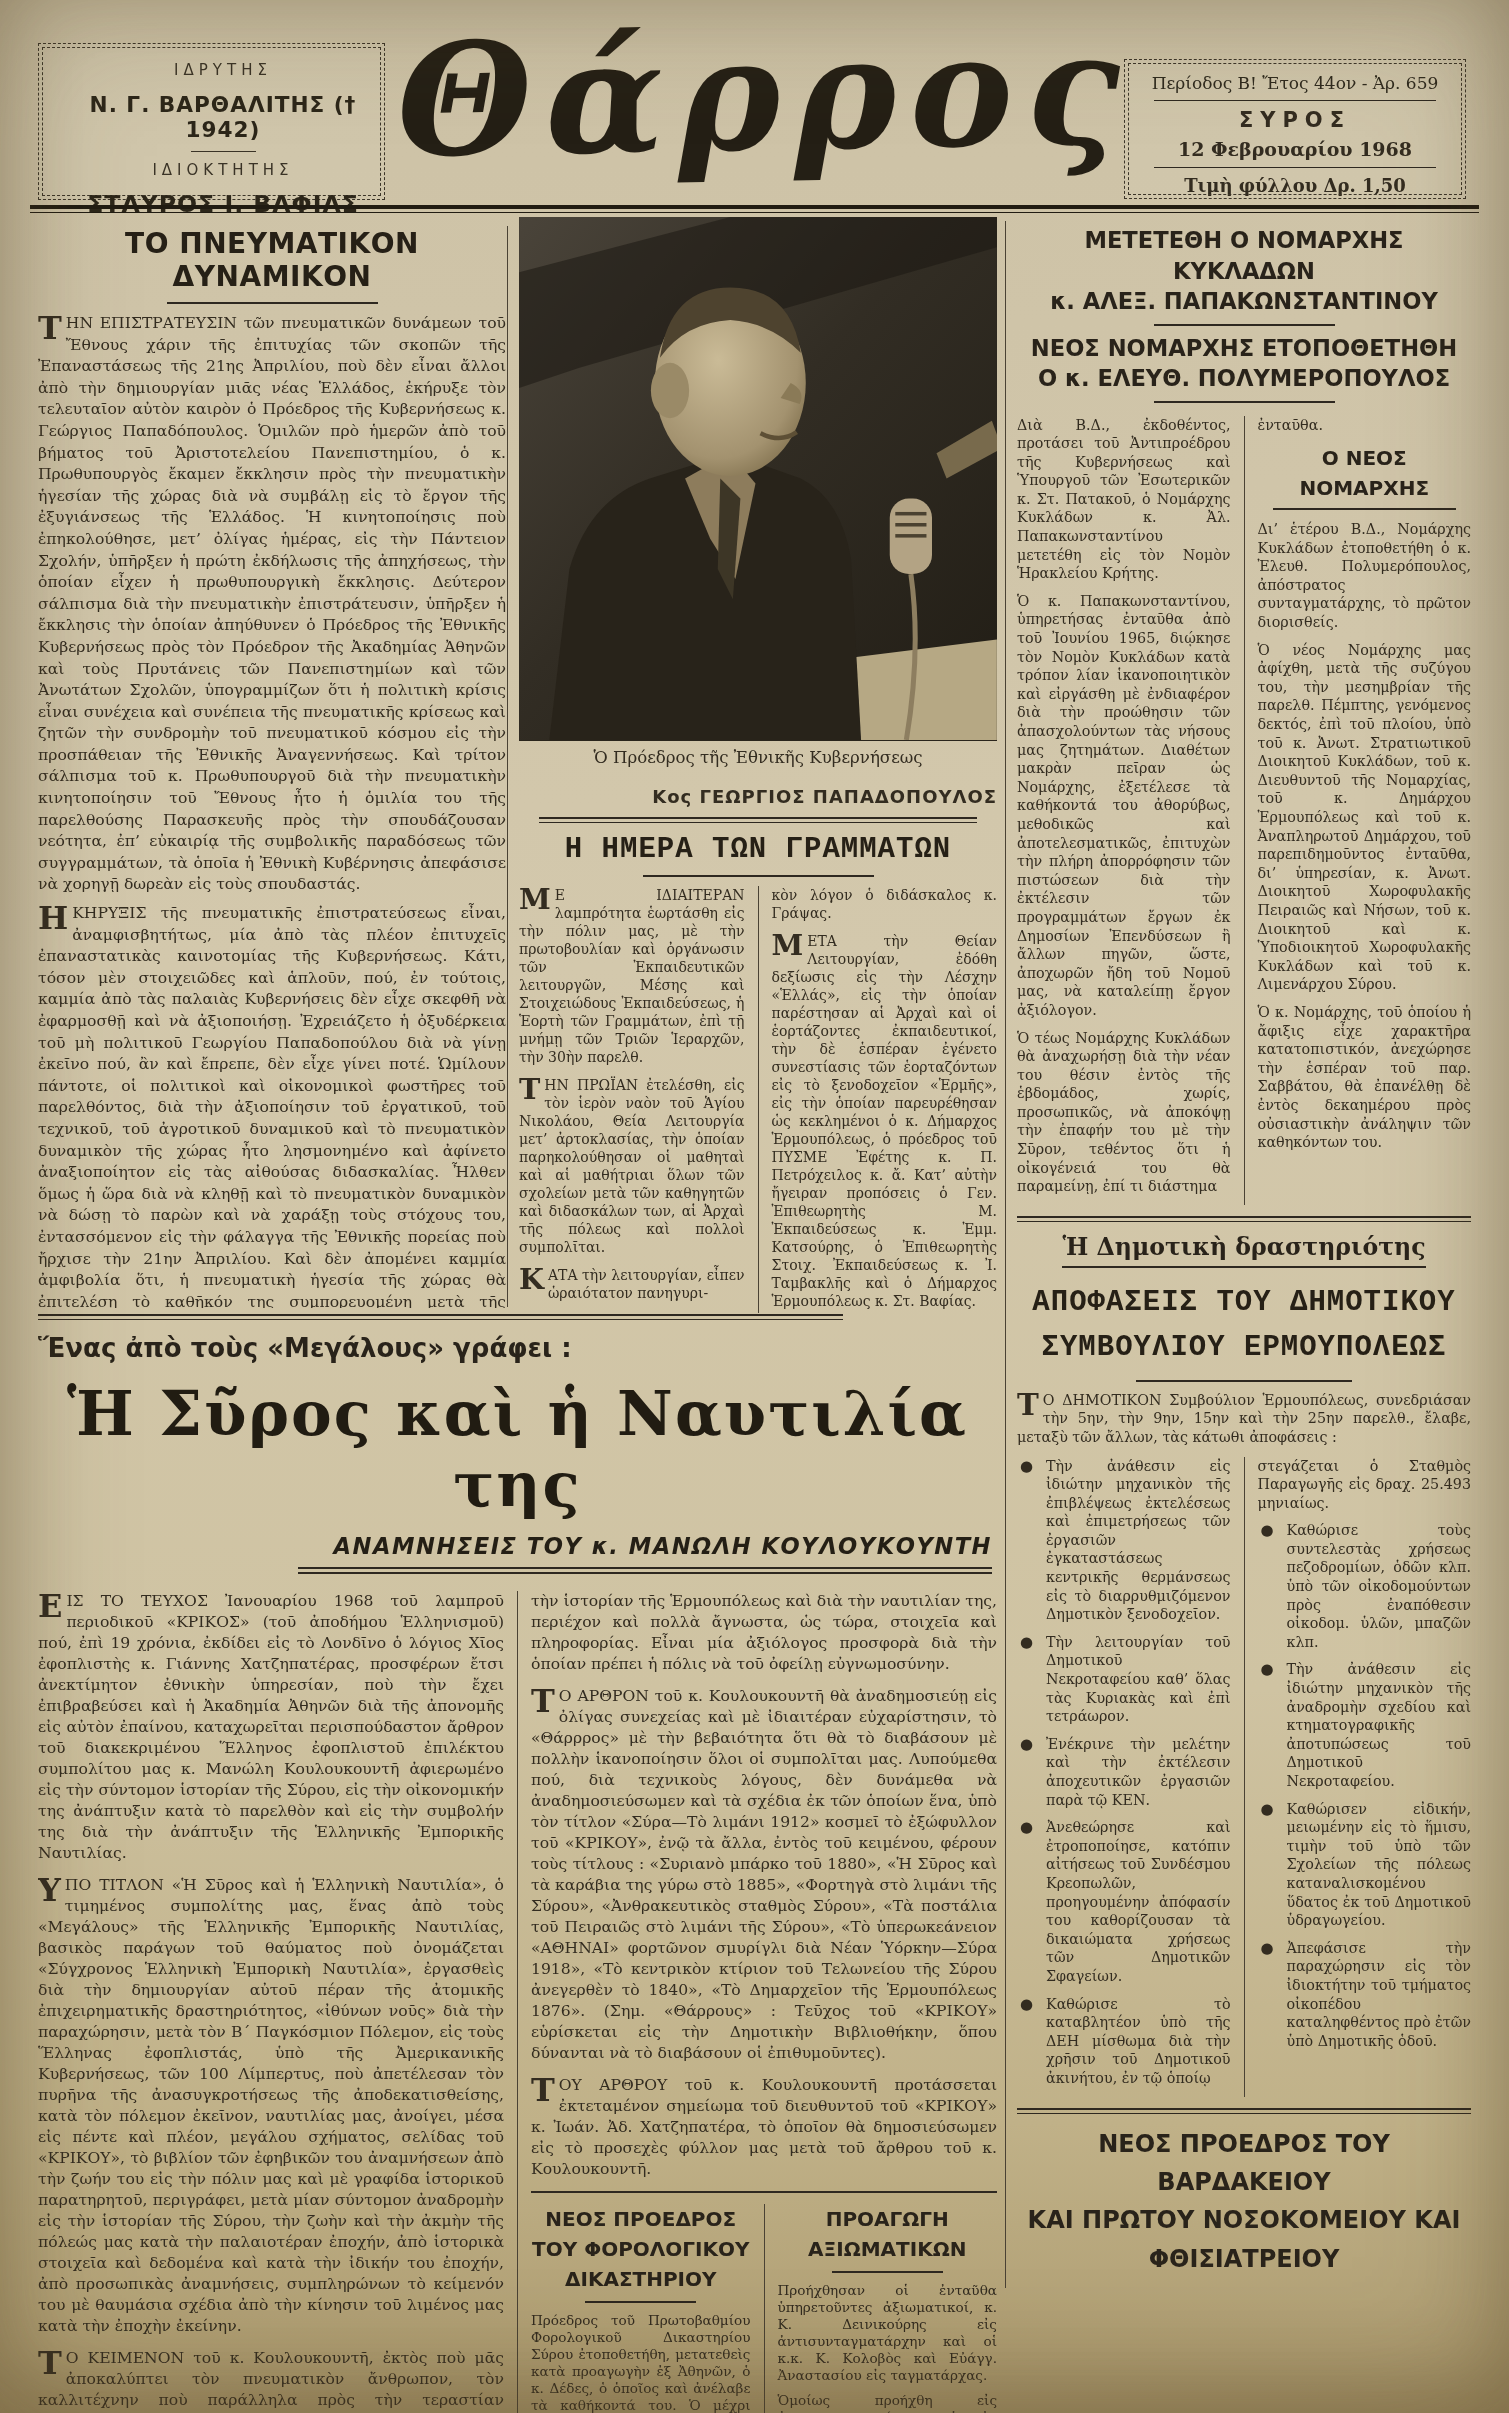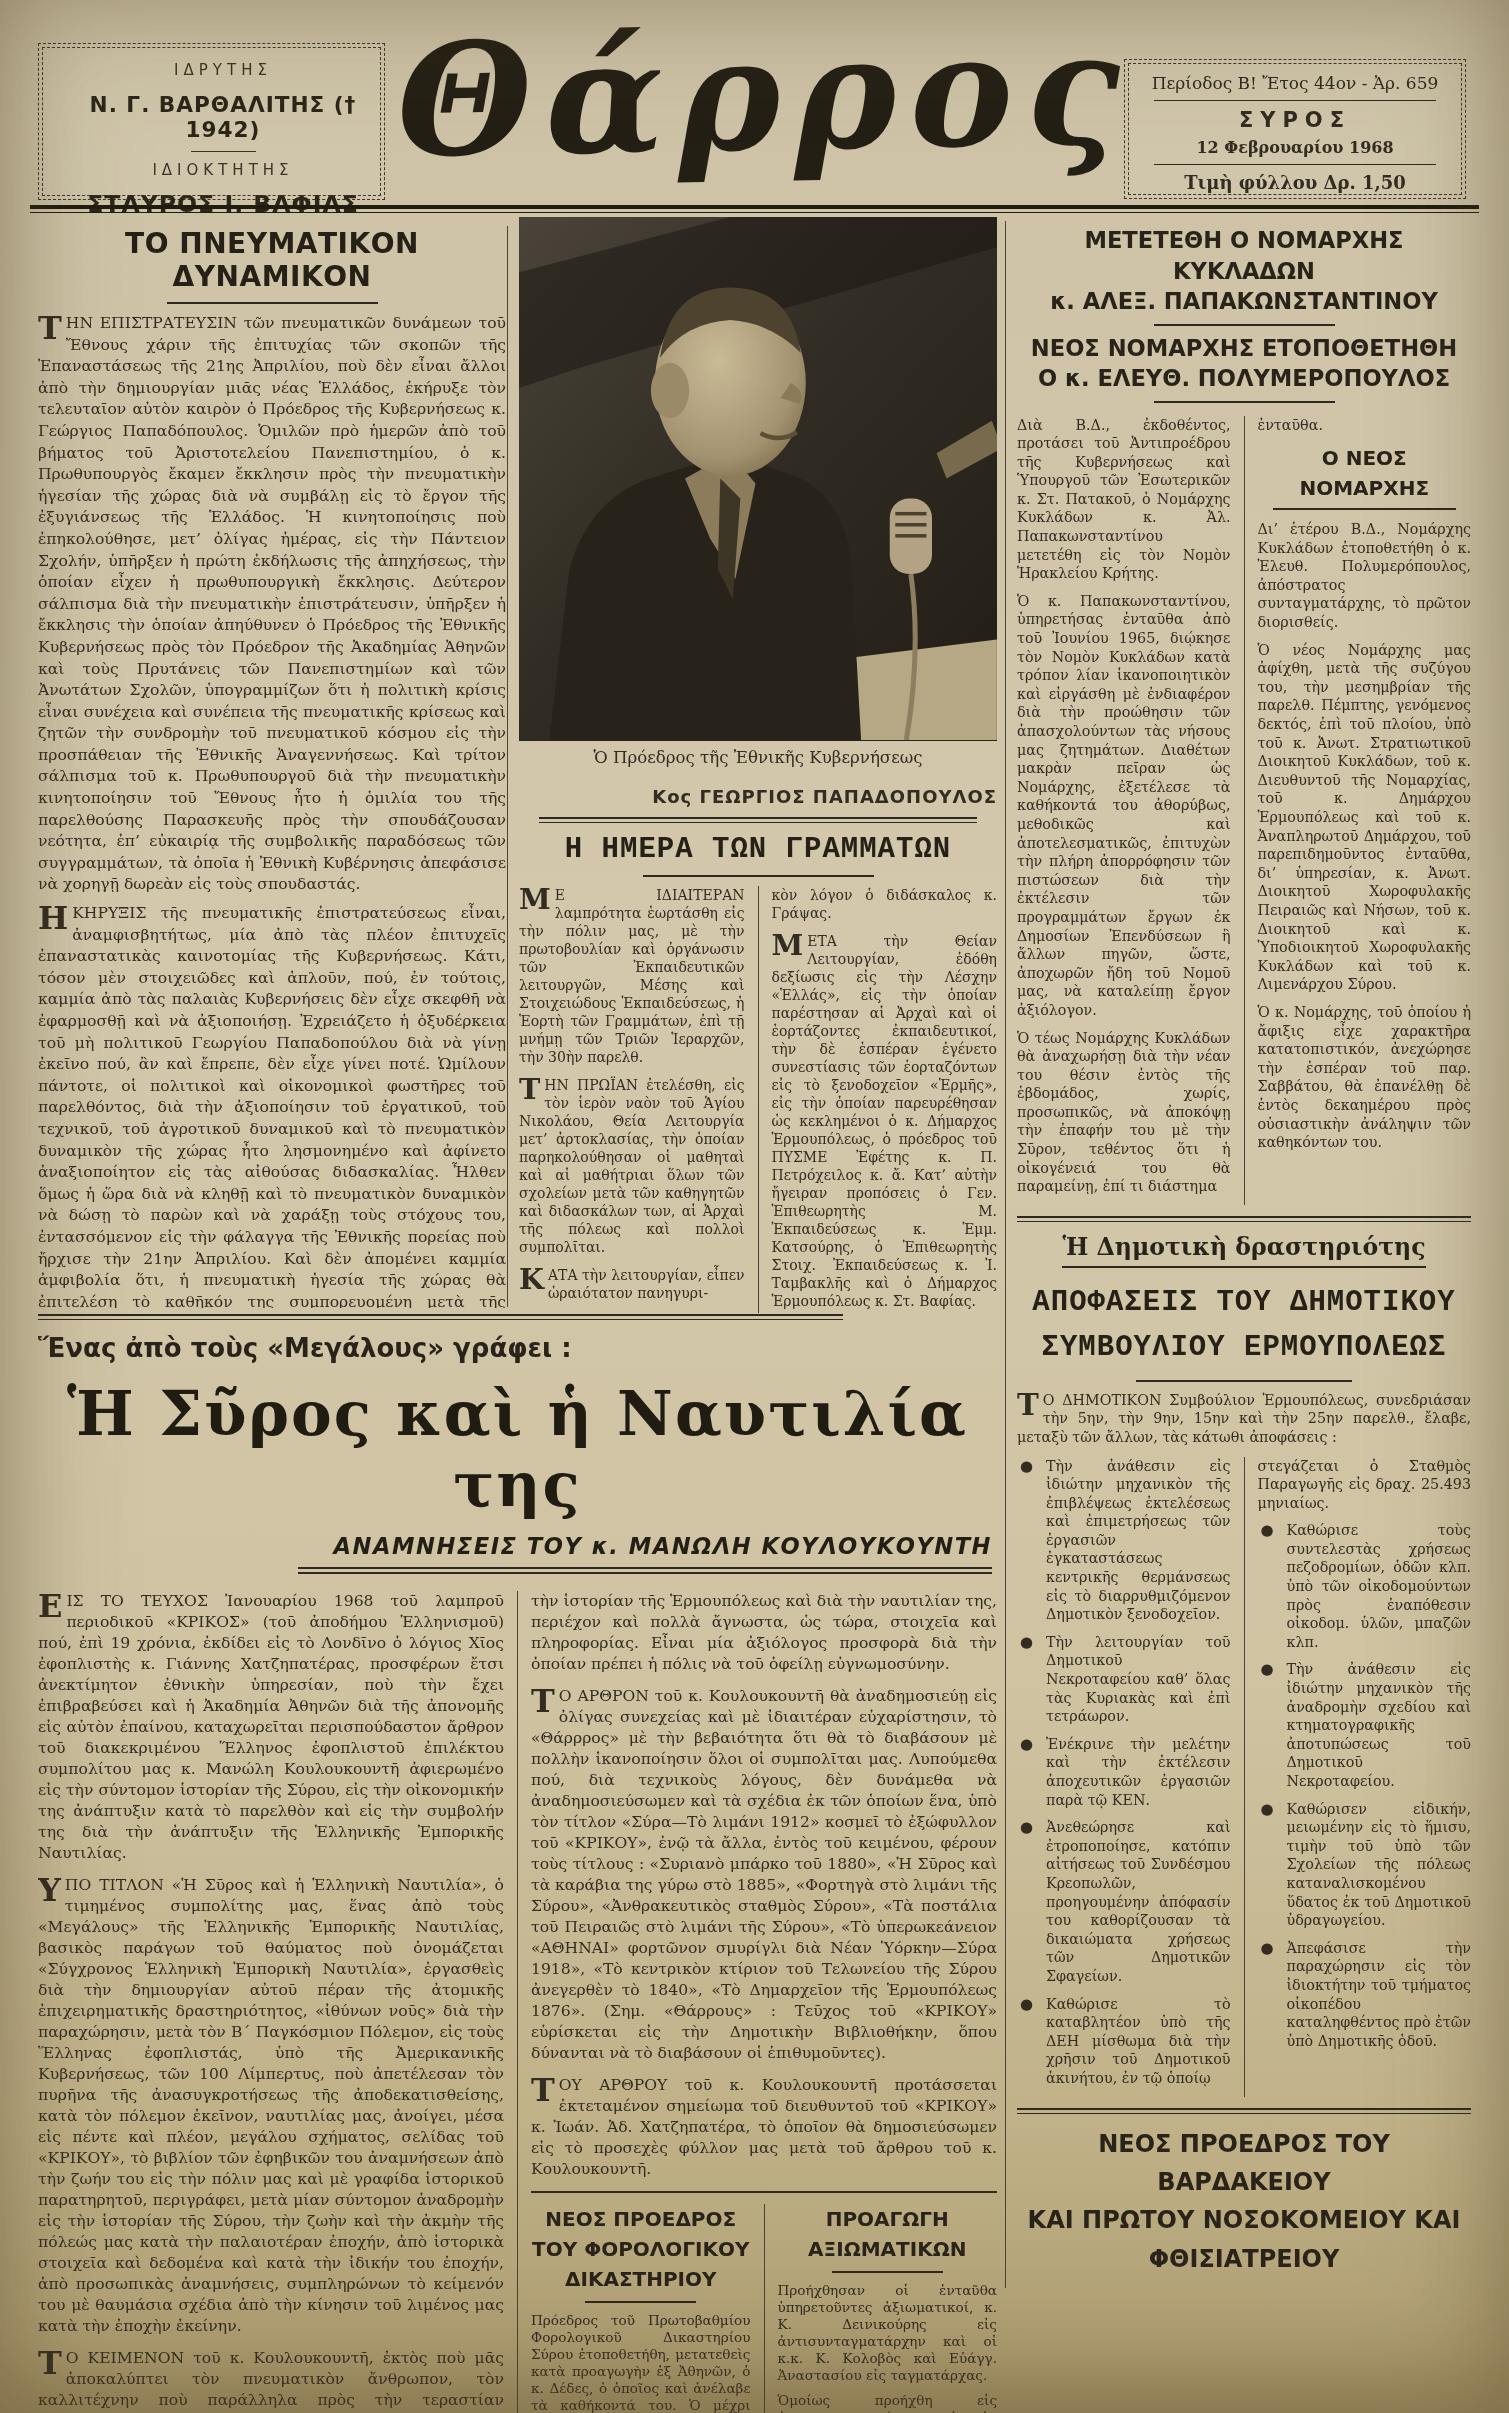--- a/index.html
+++ b/index.html
@@ -12,21 +12,21 @@
   .just{text-align:justify;text-justify:inter-word;}
   .ctr{text-align:center;}
   
   .xbox{border:1.5px dashed #3c3528;outline:1.5px dashed #3c3528;outline-offset:-5px;background:rgba(255,250,235,.06);padding-left:23px;}
   .m-lab{font-family:"DejaVu Sans",sans-serif;font-size:15px;letter-spacing:5px;color:#3a3326;}
   .m-name{font-family:"DejaVu Sans",sans-serif;font-size:21.6px;font-weight:bold;letter-spacing:1px;color:#2c2619;}
   .nameplate{font-family:"DejaVu Serif",serif;font-style:italic;font-weight:bold;
     font-size:155px;line-height:1;letter-spacing:13px;color:#241f15;transform:rotate(-1deg);}
   .mr-line{font-size:17px;color:#2f2a1e;}
   .mr-city{font-family:"DejaVu Sans",sans-serif;font-weight:bold;font-size:21px;letter-spacing:7px;}
-  .mr-date{font-weight:bold;font-size:16px;}
+  .mr-date{font-weight:bold;font-size:19px;}
   .mr-price{font-weight:bold;font-size:18px;}
   .thin-rule{border-top:1.5px solid #2e2820;height:0;margin:7px auto;}
   .masthead-rule{border-top:4.5px solid #211c12;border-bottom:1.5px solid #211c12;height:2.5px;}
   
   .h-ed{font-family:"DejaVu Sans",sans-serif;font-weight:bold;font-size:28px;letter-spacing:0.5px;color:#262016;}
   .h-right{font-family:"DejaVu Sans",sans-serif;font-weight:bold;font-size:22.6px;line-height:1.35;color:#29231a;}
   .h-mid{font-family:Liberation Mono, monospace;font-weight:bold;font-size:29px;letter-spacing:1px;color:#262016;}
   .h-sub{font-family:"DejaVu Sans",sans-serif;font-weight:bold;font-size:24px;color:#29231a;}
   .h-big{font-family:"DejaVu Serif",serif;font-weight:bold;font-size:61px;letter-spacing:2px;color:#211c12;}
   .kicker{font-family:"DejaVu Sans",sans-serif;font-weight:bold;font-size:26px;color:#29231a;}

